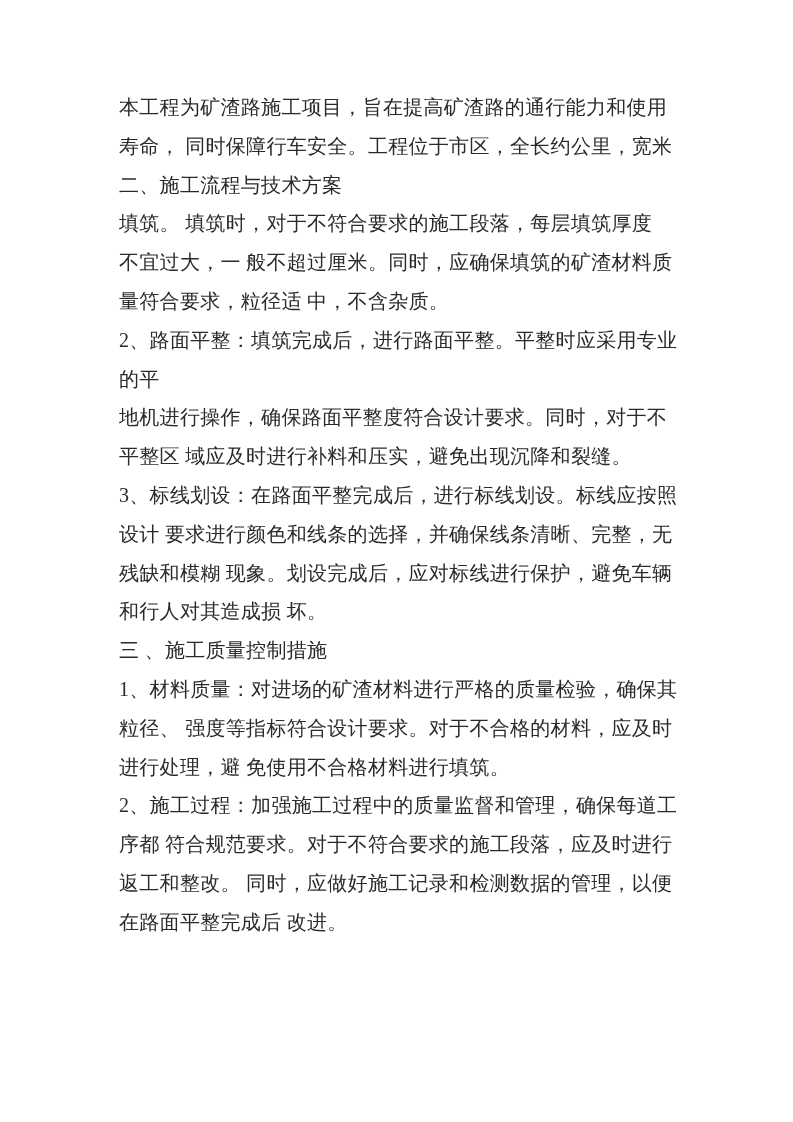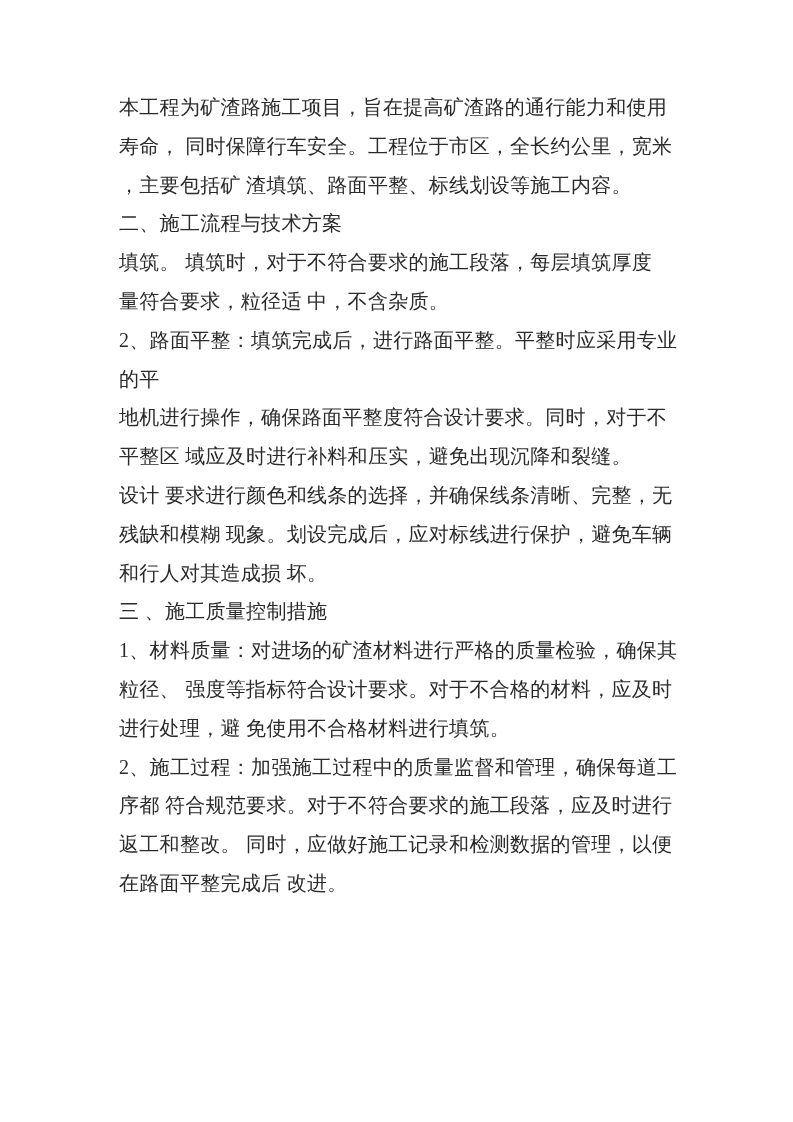--- a/index.html
+++ b/index.html
@@ -34,43 +34,44 @@
   }
 </style>
 </head>
 <body>
 
 <div class="page">
 
   <div class="para">
     <div class="line">本工程为矿渣路施工项目，旨在提高矿渣路的通行能力和使用</div>
     <div class="line">寿命， 同时保障行车安全。工程位于市区，全长约公里，宽米</div>
-    <div class="line">，主要包括矿 渣填筑、路面平整、标线划设等施工内容。</div>
   </div>
 
   <div class="para">
     <div class="line">二、施工流程与技术方案</div>
   </div>
 
   <div class="para">
     <div class="line">填筑。 填筑时，对于不符合要求的施工段落，每层填筑厚度</div>
+    <div class="line">不宜过大，一 般不超过厘米。同时，应确保填筑的矿渣材料质</div>
     <div class="line">量符合要求，粒径适 中，不含杂质。</div>
   </div>
 
   <div class="para">
     <div class="line">2、路面平整：填筑完成后，进行路面平整。平整时应采用专业</div>
     <div class="line">的平</div>
   </div>
 
   <div class="para">
     <div class="line">地机进行操作，确保路面平整度符合设计要求。同时，对于不</div>
     <div class="line">平整区 域应及时进行补料和压实，避免出现沉降和裂缝。</div>
   </div>
 
   <div class="para">
+    <div class="line">3、标线划设：在路面平整完成后，进行标线划设。标线应按照</div>
     <div class="line">设计 要求进行颜色和线条的选择，并确保线条清晰、完整，无</div>
     <div class="line">残缺和模糊 现象。划设完成后，应对标线进行保护，避免车辆</div>
     <div class="line">和行人对其造成损 坏。</div>
   </div>
 
   <div class="para">
     <div class="line">三 、施工质量控制措施</div>
   </div>
 
   <div class="para">

